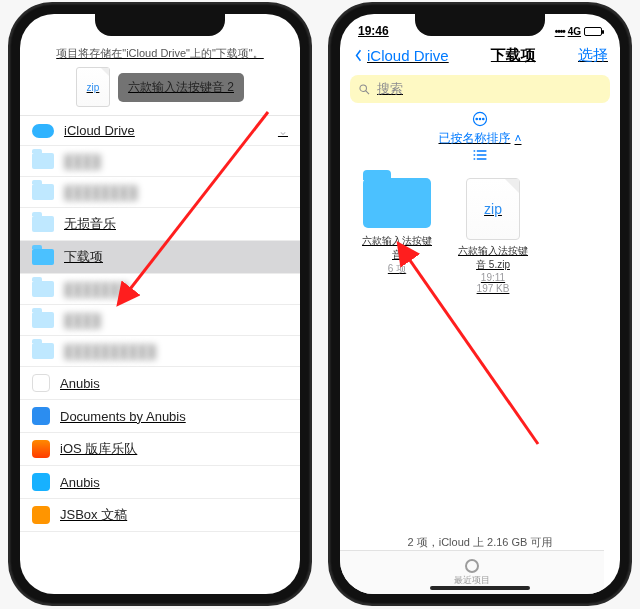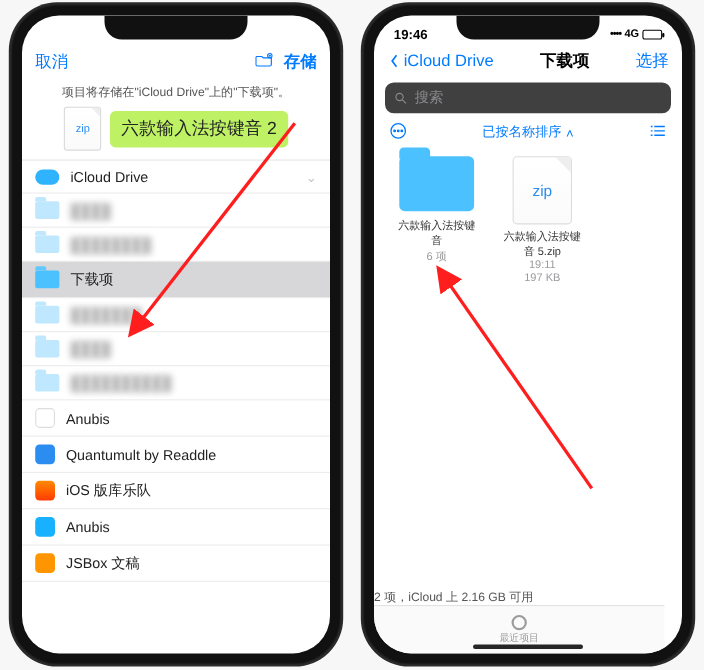--- a/index.html
+++ b/index.html
@@ -11,20 +11,21 @@
     position: relative;
   }
   .phone {
     position: absolute;
     width: 300px;
     height: 600px;
     background: #111;
     border-radius: 42px;
     box-shadow: 0 0 0 2px #2a2a2a, inset 0 0 2px #444;
     padding: 10px;
+    text-decoration: underline;
   }
   .phone.left  { left: 10px; top: 4px; }
   .phone.right { left: 330px; top: 4px; }
   .screen {
     width: 100%;
     height: 100%;
     background: #fff;
     border-radius: 34px;
     overflow: hidden;
     position: relative;
@@ -89,24 +90,24 @@
     display:flex; align-items:center; justify-content:center;
     font-size:10px; color:#2b8df0;
     position:relative;
   }
   .zip-tile::before{
     content:""; position:absolute; top:0; right:0;
     border-style:solid; border-width:0 8px 8px 0;
     border-color:transparent #eee transparent transparent;
   }
   .filelabel {
-    background:#bef264;
+    background:#737373;
     border-radius:5px;
     padding:6px 10px;
-    font-size:16px;
+    font-size:12px;
     color:#222;
     align-self:center;
   }
 
   .list { border-top:1px solid #e6e6e6; }
   .row {
     display:flex; align-items:center; gap:10px;
     padding:7px 12px;
     border-bottom:1px solid #ececec;
     font-size:13px;
@@ -133,31 +134,31 @@
     position:relative;
   }
   .icon-square {
     width:18px; height:18px; border-radius:4px;
   }
   .blur { color:transparent; text-shadow:0 0 6px #bdbdbd; }
 
   
   .searchbar {
     margin:4px 10px 6px;
-    background:#404040;
+    background:#fef9c3;
     border-radius:8px;
     height:28px;
     display:flex; align-items:center; gap:6px;
     padding:0 8px;
     color:#8a8a8e; font-size:13px;
   }
   .sortbar {
     display:flex; align-items:center; justify-content:space-between;
     padding:2px 14px 6px;
-    color:#007aff; font-size:12px;
+    color:#007aff; font-size:12px;flex-direction:column;
   }
   .sortbar .center{ display:flex; align-items:center; gap:4px;}
   .grid {
     display:flex; gap:18px;
     padding:6px 18px;
   }
   .gitem { width:78px; text-align:center; font-size:10px; color:#333;}
   .gitem .sub { color:#9a9a9e; font-size:10px; }
   .big-folder {
     width:68px; height:50px; background:#4bc1ff;
@@ -177,21 +178,21 @@
     color:#2b8df0; font-size:14px;
     position:relative;
   }
   .big-zip::before{
     content:""; position:absolute; top:0; right:0;
     border-style:solid; border-width:0 14px 14px 0;
     border-color:transparent #eee transparent transparent;
   }
   .bottom-status{
     position:absolute; bottom:44px; left:0; right:0;
-    text-align:left; font-size:11px; color:#555;
+    text-align:center; font-size:11px; color:#555;
   }
   .tabbar{
     position:absolute; bottom:0; left:0; right:16px;
     height:44px; border-top:1px solid #e2e2e2;
     background:#fafafa;
     display:flex;
   }
   .tab {
     flex:1; display:flex; flex-direction:column; align-items:center;
     justify-content:center; font-size:9px; gap:1px;
@@ -219,33 +220,20 @@
 <body>
 
 <div class="phone left">
   <div class="screen">
     <div class="notch"></div>
     <div class="statusbar">
       <span></span>
         <span></span>
     </div>
 
-    <div class="nav">
-      <span class="blue">取消</span>
-      <div class="nav-right">
-        <span>
-          <svg class="svg-icon" viewBox="0 0 24 20">
-              <path d="M2 6h7l2 2h11v9a2 2 0 0 1-2 2H3a2 2 0 0 1-2-2V7z"></path>
-              <circle cx="20" cy="5" r="3"></circle>
-              <path d="M20 3.5v3M18.5 5h3"></path>
-            </svg>
-        </span>
-        <span class="blue" style="font-weight:600">存储</span>
-      </div>
-    </div>
 
     <div class="hint">项目将存储在"iCloud Drive"上的"下载项"。</div>
 
     <div class="file-badge">
       <div class="zip-tile">zip</div>
       <div class="filelabel">六款输入法按键音 2</div>
     </div>
 
     <div class="list">
       <div class="row">
@@ -254,20 +242,24 @@
         <span class="chev">⌄</span>
       </div>
       <div class="row">
         <span class="icon-folder dim"></span>
         <span class="blur">████</span>
       </div>
       <div class="row">
         <span class="icon-folder dim"></span>
         <span class="blur">████████</span>
       </div>
+      <div class="row">
+        <span class="icon-folder dim"></span>
+        <span>无损音乐</span>
+      </div>
       <div class="row sel">
         <span class="icon-folder" style="background:#4bc1ff"></span>
         <span>下载项</span>
       </div>
       <div class="row">
         <span class="icon-folder dim"></span>
         <span class="blur">███████</span>
       </div>
       <div class="row">
         <span class="icon-folder dim"></span>
@@ -276,21 +268,21 @@
       <div class="row">
         <span class="icon-folder dim"></span>
         <span class="blur">██████████</span>
       </div>
       <div class="row">
         <span class="icon-square" style="background:#fff;border:1px solid #ddd"></span>
         <span>Anubis</span>
       </div>
       <div class="row">
         <span class="icon-square" style="background:#2b8df0"></span>
-        <span>Quantumult by Readdle</span>
+        <span>Documents by Anubis</span>
       </div>
       <div class="row">
         <span class="icon-square" style="background:linear-gradient(#ff8a00,#ff3b00)"></span>
         <span>iOS 版库乐队</span>
       </div>
       <div class="row">
         <span class="icon-square" style="background:#17b1ff"></span>
         <span>Anubis</span>
       </div>
       <div class="row">

